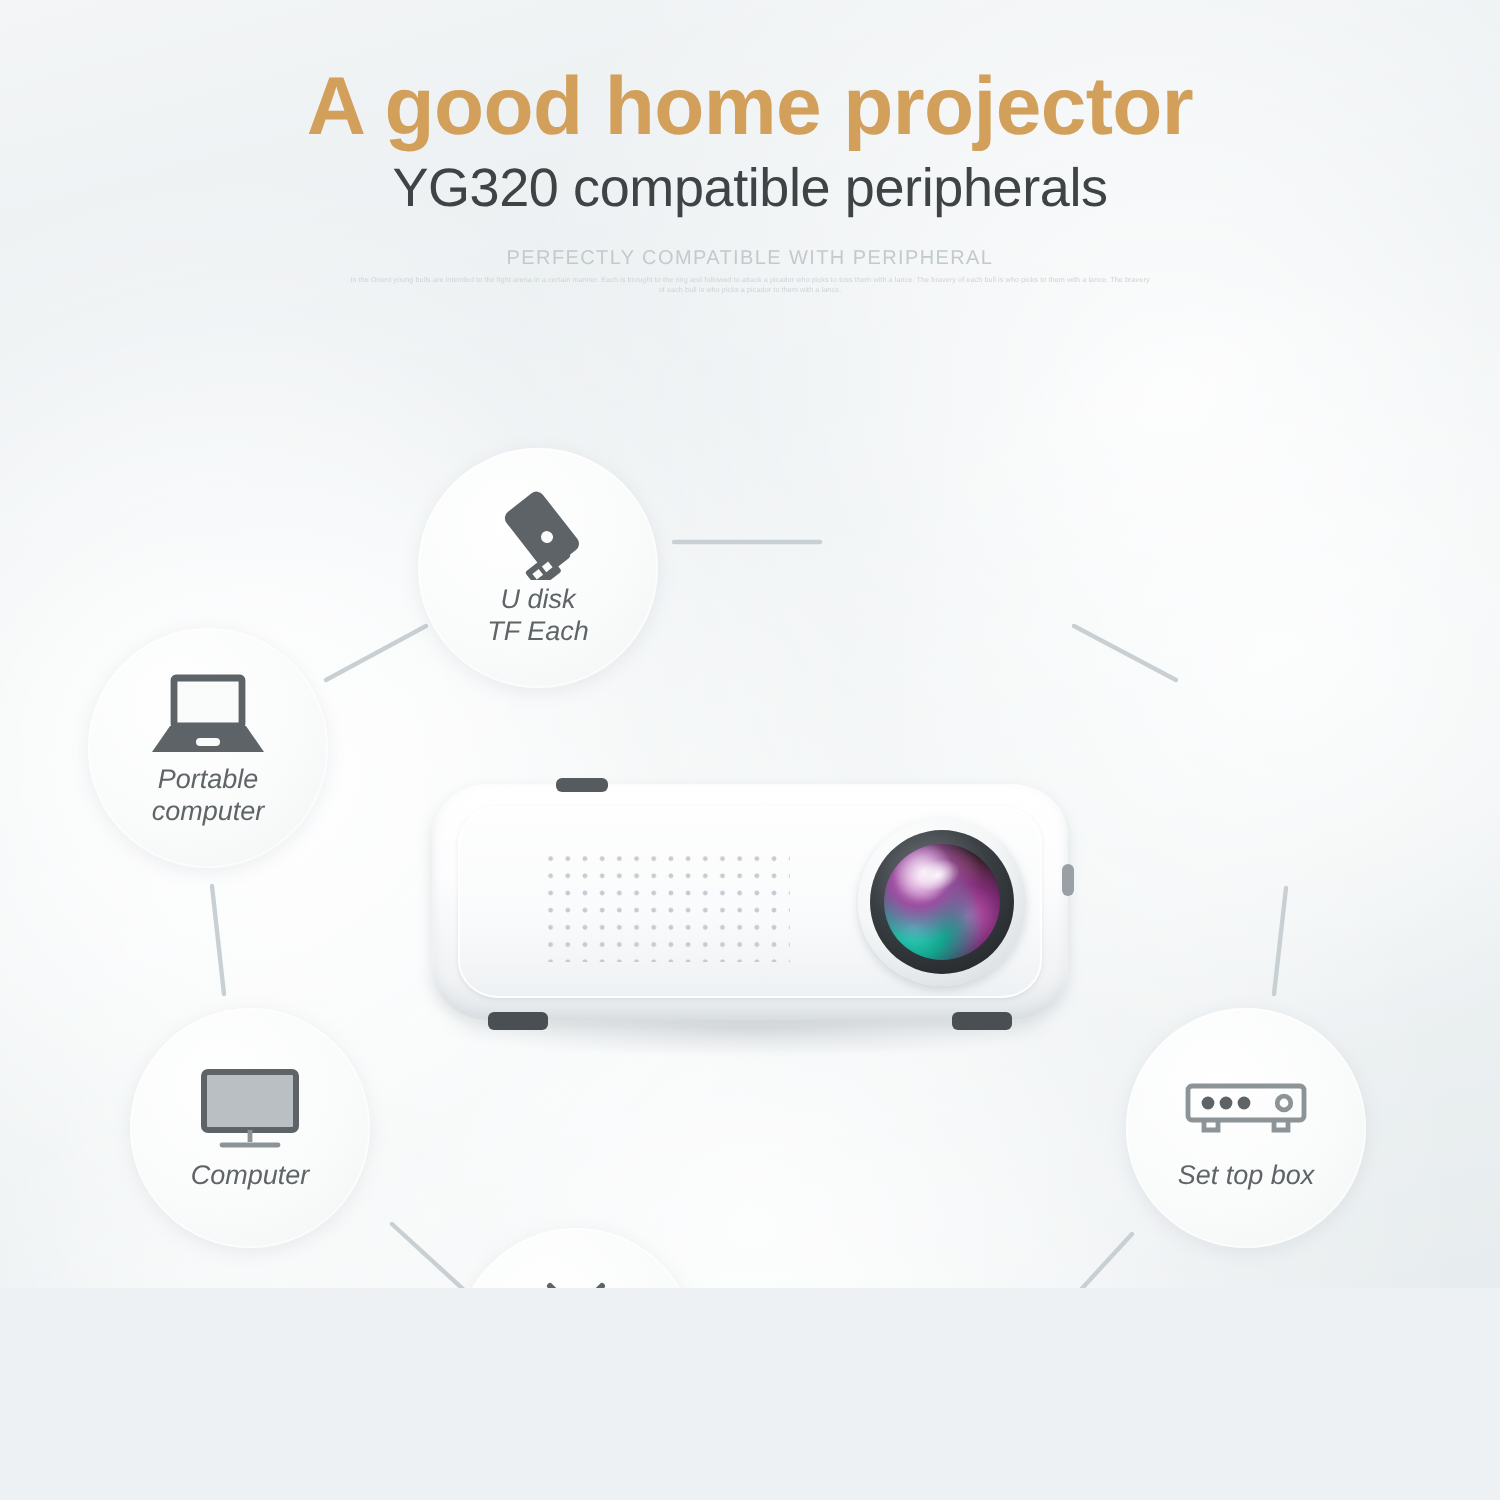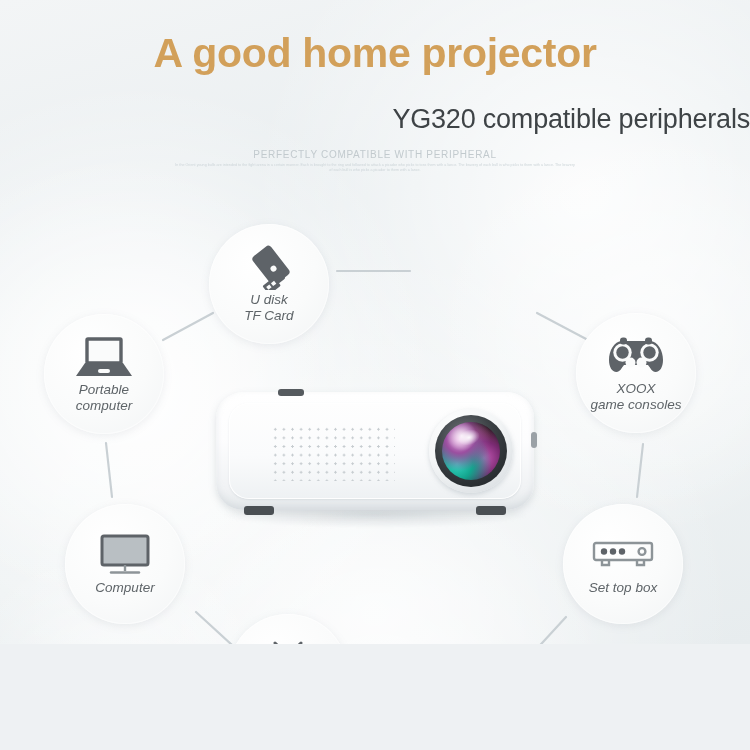--- a/index.html
+++ b/index.html
@@ -23,22 +23,22 @@
   .s3{left:120px;top:500px;width:520px;height:400px;}
   .s4{left:-60px;top:560px;width:360px;height:260px;}
 
   
   .header{position:absolute;left:0;top:0;width:750px;text-align:center;}
   .title{
     margin-top:30px;font-size:41px;line-height:46px;font-weight:bold;
     color:#d2a05a;letter-spacing:-.3px;
   }
   .subtitle{
-    margin-top:28px;font-size:27px;line-height:30px;font-weight:normal;
-    color:#3e4346;letter-spacing:-.2px;text-align:right;
+    margin-top:3px;font-size:27px;line-height:30px;font-weight:normal;
+    color:#3e4346;letter-spacing:-.2px;
   }
   .eyebrow{
     margin-top:15px;font-size:10px;letter-spacing:.7px;
     color:#c2cace;text-transform:uppercase;
   }
   .filler{
     margin:3px auto 0;width:400px;font-size:3.6px;line-height:5.4px;
     color:#ccd4d8;text-align:center;letter-spacing:.05px;
   }
 
@@ -167,45 +167,25 @@
           <rect class="g" x="18.5" y="29" width="14" height="13" rx="2"></rect>
           <rect class="g" x="9" y="34" width="15" height="11" rx="1.5"></rect>
           <rect fill="#fafbfb" x="11.5" y="37" width="4" height="3.6"></rect>
           <rect fill="#fafbfb" x="17.5" y="37" width="4" height="3.6"></rect>
           <circle fill="#fafbfb" cx="28.6" cy="27" r="3"></circle>
         </g>
       </svg>
     </div>
     <div class="lbl">
       <div>U disk</div>
-      <div>TF Card</div>
-    </div>
-  </div>
-
-
-  <div class="node two" id="n-game">
-    <div class="ico">
-      <svg width="58" height="42" viewBox="0 0 58 42">
-        <path class="g" d="M15 6 C7 6 2 16 2 25 C2 32 5 37 9.5 37 C13 37 14.5 33 17 30
-                           L41 30 C43.5 33 45 37 48.5 37 C53 37 56 32 56 25 C56 16 51 6 43 6 Z"></path>
-        <circle fill="#fafbfb" cx="15.5" cy="17.5" r="9.2"></circle>
-        <circle fill="#fafbfb" cx="42.5" cy="17.5" r="9.2"></circle>
-        <circle class="g" cx="15.5" cy="17.5" r="6.2"></circle>
-        <circle class="g" cx="42.5" cy="17.5" r="6.2"></circle>
-        <circle fill="#fafbfb" cx="23.5" cy="27.5" r="5"></circle>
-        <circle fill="#fafbfb" cx="34.5" cy="27.5" r="5"></circle>
-        <rect class="g" x="13" y="2.5" width="7" height="7" rx="3"></rect>
-        <rect class="g" x="38" y="2.5" width="7" height="7" rx="3"></rect>
-      </svg>
-    </div>
-    <div class="lbl">
-      <div>XOOX</div>
-      <div>game consoles</div>
-    </div>
-  </div>
+      <div>TF Each</div>
+    </div>
+  </div>
+
+
 
   <div class="node" id="n-settop">
     <div class="ico">
       <svg width="62" height="30" viewBox="0 0 62 30">
         <rect class="gl" x="2" y="3" width="58" height="17" rx="2"></rect>
         <circle class="g" cx="12" cy="11.5" r="3.2"></circle>
         <circle class="g" cx="21" cy="11.5" r="3.2"></circle>
         <circle class="g" cx="30" cy="11.5" r="3.2"></circle>
         <circle class="gl" cx="50" cy="11.5" r="3.4" stroke-width="1.8"></circle>
         <path class="gl" stroke-width="1.8" d="M10 20 L10 25 L17 25 L17 20"></path>

